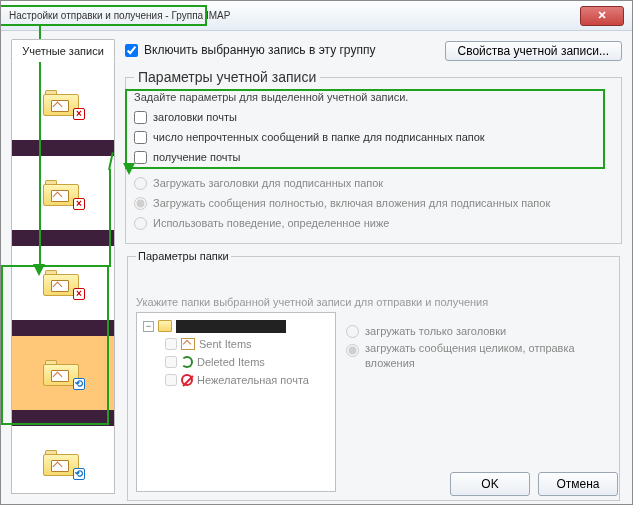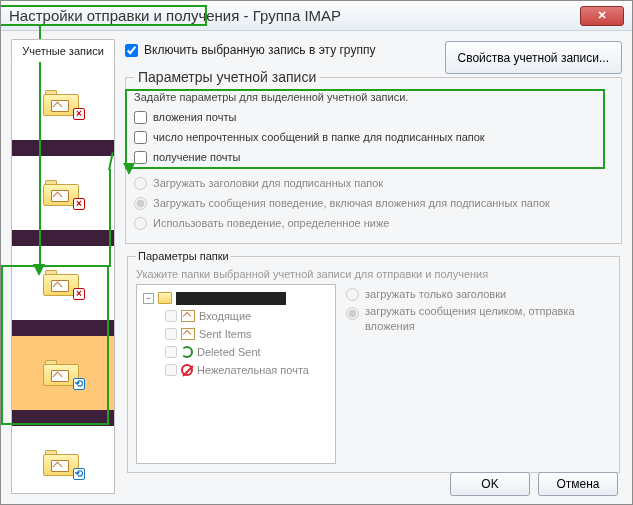--- a/index.html
+++ b/index.html
@@ -1,52 +1,52 @@
 <!DOCTYPE html>
 <html><head>
 <meta charset="utf-8">
 <style>
   * { box-sizing: border-box; }
   html, body { margin: 0; padding: 0; font-family: "Segoe UI", Tahoma, Arial, sans-serif; font-size: 11px; color: #222; background: #fff; }
   .window { width: 633px; height: 505px; border: 1px solid #8b8b8b; background: #fff; position: relative; overflow: hidden; }
   .titlebar { height: 30px; background: linear-gradient(#fdfefe, #e6edf5); display: flex; align-items: center; padding: 0 8px; border-bottom: 1px solid #c9d2dc; }
-  .titlebar .title { flex: 1; font-size: 15px; color: #333; }
+  .titlebar .title { flex: 1; font-size: 10px; color: #333; }
   .titlebar .close { width: 44px; height: 20px; background: linear-gradient(#e07a78, #c94440); border: 1px solid #8a2e2b; border-radius: 3px; display: flex; align-items: center; justify-content: center; color: #fff; font-weight: bold; font-size: 11px; }
   .body { position: absolute; top: 30px; left: 0; right: 0; bottom: 0; padding: 8px 10px; background: #f5f6f7; }
   .acc-tab { position: absolute; top: 8px; left: 10px; width: 104px; height: 23px; background: #fff; border: 1px solid #bfbfbf; border-bottom: 1px solid #fff; border-radius: 2px 2px 0 0; text-align: center; line-height: 22px; z-index: 2; }
   .acc-panel { position: absolute; top: 30px; left: 10px; width: 104px; bottom: 10px; background: #fff; border: 1px solid #bfbfbf; padding-top: 4px; overflow: hidden; }
   .acc-item { height: 74px; margin: 0; position: relative; background: #fff; display:flex; align-items:center; justify-content:center; }
   .acc-item.selected { background: #ffc778; }
   .acc-underbar { height: 16px; background: #3d1f3b; }
   .acc-icon { width: 40px; height: 30px; position: relative; }
   .folder-body { position:absolute; left:0; top:6px; width:36px; height:22px; background: linear-gradient(#fff4b5,#f7d96e); border:1px solid #c7a23e; border-radius:2px; }
   .folder-tab { position:absolute; left:2px; top:2px; width:12px; height:6px; background:#f7e29a; border:1px solid #c7a23e; border-bottom:none; border-radius:2px 2px 0 0;}
   .mail-mini { position:absolute; left:8px; top:12px; width:18px; height:12px; background:#fff; border:1px solid #b37d2a; border-radius:1px; }
   .mail-mini:before { content:""; position:absolute; left:2px; top:2px; width:6px; height:6px; border-top:1px solid #c74; border-left:1px solid #c74; transform: rotate(45deg); }
   .badge-x { position:absolute; right:-2px; bottom:-2px; width:12px; height:12px; background:#fff; border:1px solid #c00; border-radius:2px; display:flex; align-items:center; justify-content:center; color:#c00; font-weight:bold; font-size:10px; line-height:10px;}
   .badge-sync { position:absolute; right:-2px; bottom:-2px; width:12px; height:12px; background:#fff; border:1px solid #1774c4; border-radius:2px; display:flex; align-items:center; justify-content:center; color:#1774c4; font-weight:bold; font-size:10px; line-height:10px;}
   .right-area { position:absolute; top:8px; left:124px; right:10px; bottom:44px; }
   .row-include { display:flex; align-items:center; gap:6px; height:22px; }
   .row-include label { font-size:12px;text-align:center; }
-  .btn-props { position:absolute; top:2px; right:0; height:33px; padding:0 12px; background:linear-gradient(#fdfdfe,#e9eef4); border:1px solid #9aa6b3; border-radius:3px; font-size:12px; }
+  .btn-props { position:absolute; top:2px; right:0; height:20px; padding:0 12px; background:linear-gradient(#fdfdfe,#e9eef4); border:1px solid #9aa6b3; border-radius:3px; font-size:12px; }
   fieldset.accparams { margin:8px 0 4px 0; padding:6px 8px 10px 8px; border:1px solid #c9c9c9; }
   fieldset.accparams legend { padding:0 4px; font-size:14px; color:#333; }
   .hint { color:#444; margin-bottom:4px; }
   .chk-row { display:flex; align-items:center; gap:6px; height:20px; color:#333; }
   .radio-row { display:flex; align-items:center; gap:6px; height:20px; color:#888; }
   .radio-row input { accent-color:#888; }
   fieldset.folderparams { margin-top:6px; padding:6px 8px 8px 8px; border:1px solid #c9c9c9; }
-  .folder-hint { color:#999; margin-bottom:4px; }
+  .folder-hint { color:#999; margin-bottom:4px;margin-top:28px; }
   .folder-row { display:flex; gap:10px; }
   .tree { flex:0 0 200px; height:180px; border:1px solid #bfbfbf; background:#fff; padding:4px 6px; overflow:auto; }
   .tree-node { display:flex; align-items:center; gap:4px; height:18px; color:#888; }
   .tree-node .exp { width:11px; height:11px; border:1px solid #9aa; display:flex; align-items:center; justify-content:center; font-size:9px; color:#556; background:#fff; }
   .tree-node .cb { width:12px; height:12px; }
   .tree-indent { margin-left:22px; }
-  .radio-column { flex:1; color:#888; }
+  .radio-column { flex:1; color:#888;margin-top:9px; }
   .footer { position:absolute; bottom:8px; right:14px; display:flex; gap:8px;padding-left:16px; }
   .btn { height:24px; min-width:80px; padding:0 14px; background:linear-gradient(#fdfdfe,#e9eef4); border:1px solid #9aa6b3; border-radius:3px; font-size:12px; }
   .mini-icon { width:14px; height:12px; display:inline-block; position:relative; }
   .mini-folder { background:linear-gradient(#fff4b5,#f7d96e); border:1px solid #c7a23e; border-radius:1px; }
   .mini-mail { background:#fff; border:1px solid #c79645; }
   .mini-mail:before { content:""; position:absolute; left:2px; top:2px; width:5px; height:5px; border-top:1px solid #c74; border-left:1px solid #c74; transform: rotate(45deg);}
   .mini-cycle { display:inline-block; width:12px; height:12px; border:2px solid #2a8a2a; border-left-color:transparent; border-radius:50%; }
   .mini-block { display:inline-block; width:12px; height:12px; border:2px solid #d23; border-radius:50%; position:relative;}
   .mini-block:before { content:""; position:absolute; left:-2px; top:4px; width:14px; height:2px; background:#d23; transform:rotate(-45deg);}
   .blackbar { display:inline-block; height:13px; background:#222; vertical-align:middle; }
@@ -123,38 +123,38 @@
         <input type="checkbox" checked="" style="">
         <label>Включить выбранную запись в эту группу</label>
       </div>
       <button class="btn-props">Свойства учетной записи...</button>
 
       <fieldset class="accparams">
         <legend>Параметры учетной записи</legend>
         <div class="hint">Задайте параметры для выделенной учетной записи.</div>
         <div class="chk-row">
             <input type="checkbox" style="">
-            <span>вложения почты</span>
+            <span>заголовки почты</span>
           </div>
         <div class="chk-row">
             <input type="checkbox" style="">
             <span>число непрочтенных сообщений в папке для подписанных папок</span>
           </div>
         <div class="chk-row">
             <input type="checkbox" style="">
             <span>получение почты</span>
           </div>
         <div style="height:6px"></div>
         <div class="radio-row">
             <input type="radio" name="dl" disabled="" style="">
             <span>Загружать заголовки для подписанных папок</span>
           </div>
         <div class="radio-row">
             <input type="radio" name="dl" checked="" disabled="" style="">
-            <span>Загружать сообщения поведение, включая вложения для подписанных папок</span>
+            <span>Загружать сообщения полностью, включая вложения для подписанных папок</span>
           </div>
         <div class="radio-row">
             <input type="radio" name="dl" disabled="" style="">
             <span>Использовать поведение, определенное ниже</span>
           </div>
       </fieldset>
 
       <fieldset class="folderparams">
         <legend>Параметры папки</legend>
         <div class="folder-hint">Укажите папки выбранной учетной записи для отправки и получения</div>
@@ -162,31 +162,26 @@
           <div class="tree">
             <div class="tree-node">
               <span class="exp">−</span>
               <span class="mini-icon mini-folder"></span>
               <span class="blackbar" style="width:110px"></span>
             </div>
             <div class="tree-indent">
               <div class="tree-node">
                   <input class="cb" type="checkbox" disabled="" style="">
                   <span class="mini-icon mini-mail"></span>
-                  <span>Входящие</span>
-                </div>
-              <div class="tree-node">
-                  <input class="cb" type="checkbox" disabled="" style="">
-                  <span class="mini-icon mini-mail"></span>
                   <span>Sent Items</span>
                 </div>
               <div class="tree-node">
                   <input class="cb" type="checkbox" disabled="" style="">
                   <span class="mini-cycle"></span>
-                  <span>Deleted Sent</span>
+                  <span>Deleted Items</span>
                 </div>
               <div class="tree-node">
                   <input class="cb" type="checkbox" disabled="" style="">
                   <span class="mini-block"></span>
                   <span>Нежелательная почта</span>
                 </div>
             </div>
           </div>
           <div class="radio-column">
             <div class="radio-row">

